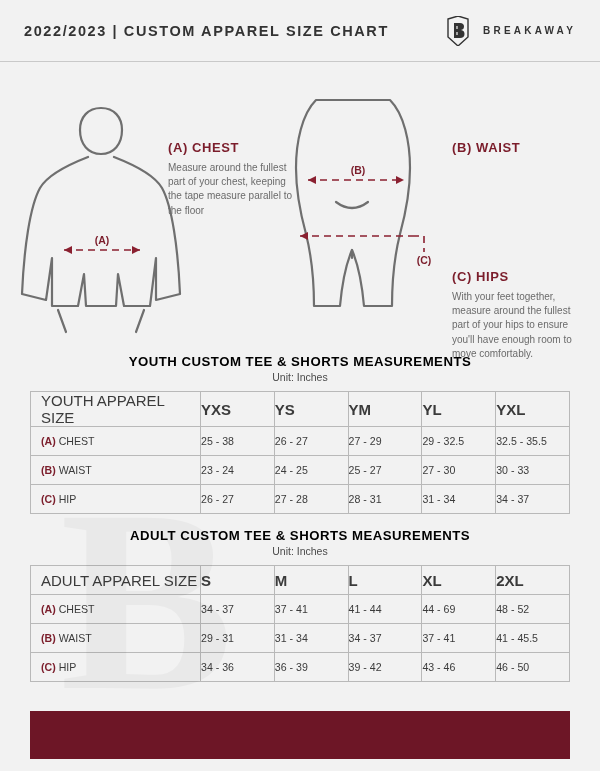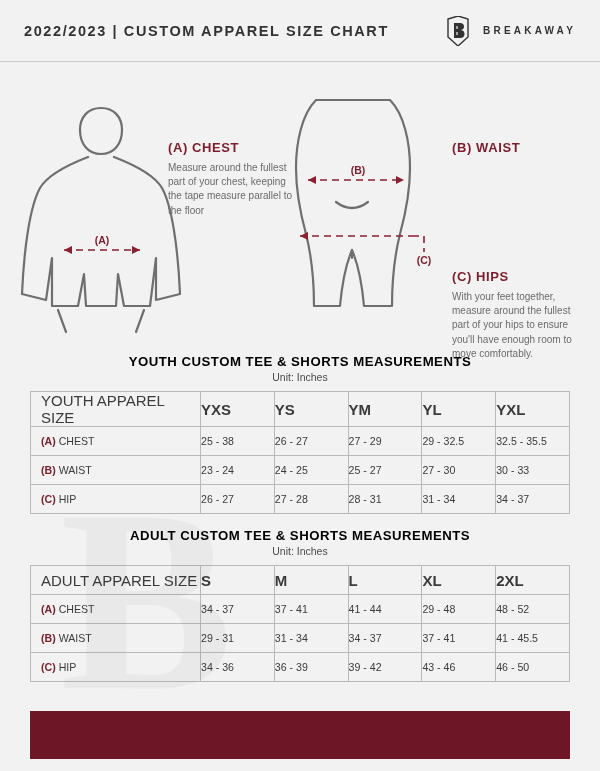--- a/index.html
+++ b/index.html
@@ -304,21 +304,21 @@
       </thead>
       <tbody>
         <tr>
           <td class="rowhead">
             <span class="tag">(A)</span>
             <span>CHEST</span>
           </td>
           <td>34 - 37</td>
           <td>37 - 41</td>
           <td>41 - 44</td>
-          <td>29 - 48</td>
+          <td>44 - 69</td>
           <td>48 - 52</td>
         </tr>
         <tr>
           <td class="rowhead">
             <span class="tag">(B)</span>
             <span>WAIST</span>
           </td>
           <td>29 - 31</td>
           <td>31 - 34</td>
           <td>34 - 37</td>

